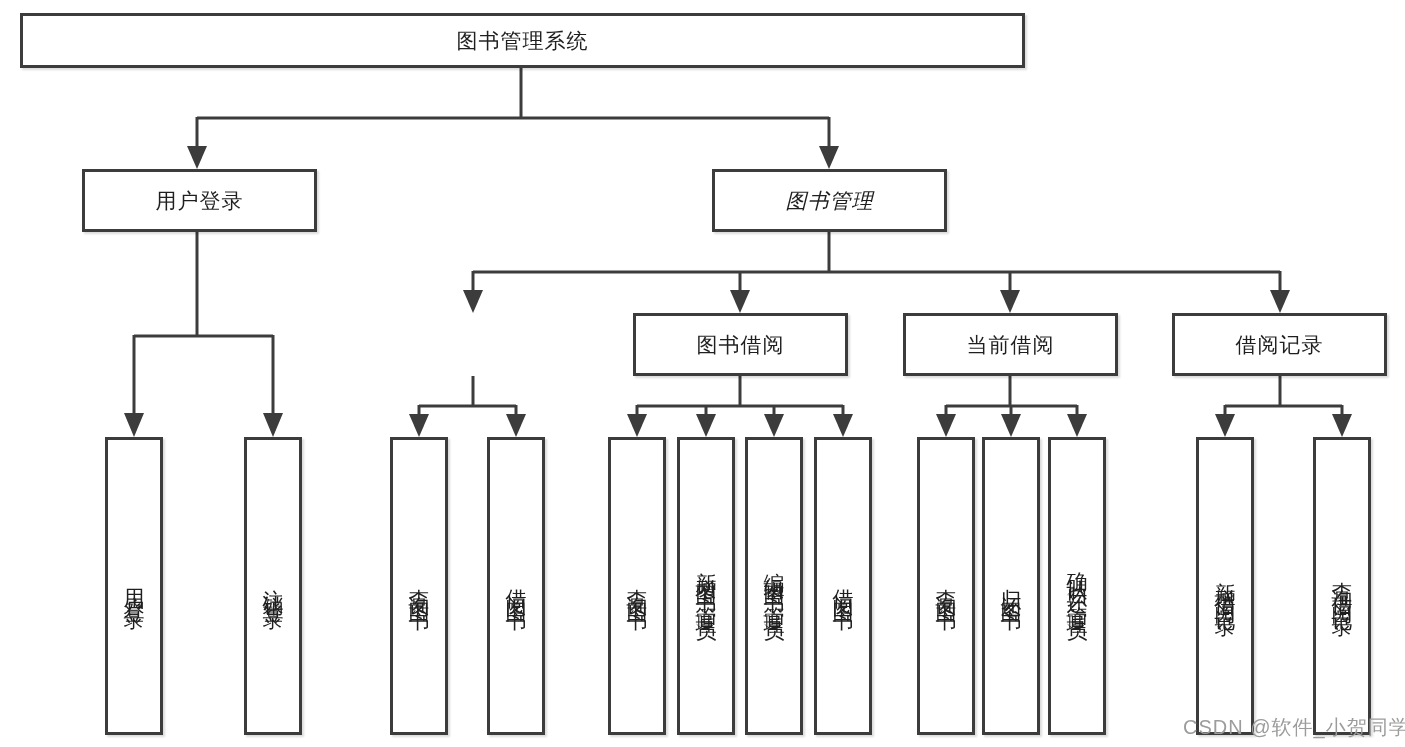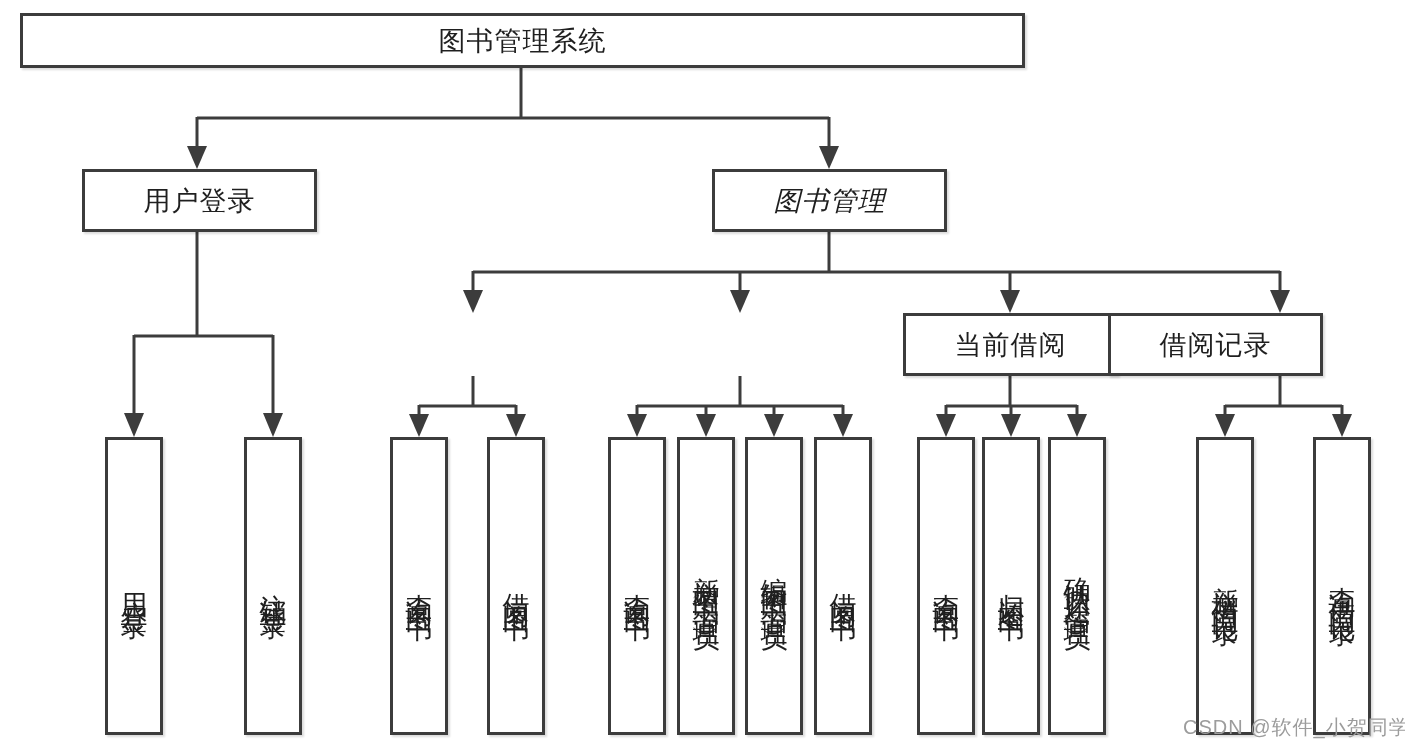--- a/index.html
+++ b/index.html
@@ -6,21 +6,21 @@
   .canvas{
     position:relative;width:1405px;height:747px;background:#fff;overflow:hidden;
     font-family:"Liberation Sans","DejaVu Sans",sans-serif;
   }
   .wires{position:absolute;left:0;top:0;width:1405px;height:747px;}
   .wires path{stroke:#3c3c3c;stroke-width:3;fill:none;}
   .wires polygon{fill:#3c3c3c;stroke:none;}
   .node{
     position:absolute;box-sizing:border-box;background:#fff;border:3px solid #3c3c3c;
     display:flex;align-items:center;justify-content:center;
-    color:#1f1f1f;font-size:27px;box-shadow:2px 2px 2px rgba(0,0,0,.14);
+    color:#1f1f1f;font-size:21px;box-shadow:2px 2px 2px rgba(0,0,0,.14);
     white-space:nowrap;
   }
   .nh{letter-spacing:1px;}
   .nv{
     writing-mode:vertical-rl;text-orientation:mixed;letter-spacing:7px;
     top:437px;width:58px;height:298px;white-space:normal;
   }
   .watermark{
     position:absolute;left:1183px;top:714px;font-size:20px;color:#9c9c9c;
     letter-spacing:1px;white-space:nowrap;
@@ -105,22 +105,23 @@
       <polygon points="1215,414 1235,414 1225,437"></polygon>
       <polygon points="1332,414 1352,414 1342,437"></polygon>
     </g>
   </svg>
 
   <div class="node nh" style="left:20px;top:13px;width:1005px;height:55px;">图书管理系统</div>
 
   <div class="node nh" style="left:82px;top:169px;width:235px;height:63px;">用户登录</div>
   <div class="node nh" style="left:712px;top:169px;width:235px;height:63px;font-style:italic;">图书管理</div>
 
+  <div class="node nh" style="left:633px;top:313px;width:215px;height:63px;">图书借阅</div>
   <div class="node nh" style="left:903px;top:313px;width:215px;height:63px;font-family:Liberation Mono, monospace;">当前借阅</div>
-  <div class="node nh" style="left:1108px;top:313px;width:215px;height:63px;">借阅记录</div>
+  <div class="node nh" style="left:1172px;top:313px;width:215px;height:63px;">借阅记录</div>
 
   <div class="node nv" style="left:105px;">用户登录</div>
   <div class="node nv" style="left:244px;">注销登录</div>
 
   <div class="node nv" style="left:390px;">查询图书</div>
   <div class="node nv" style="left:487px;">借阅图书</div>
 
   <div class="node nv" style="left:608px;">查询图书</div>
   <div class="node nv" style="left:677px;">新增图书（管理员）</div>
   <div class="node nv" style="left:745px;">编辑图书（管理员）</div>

